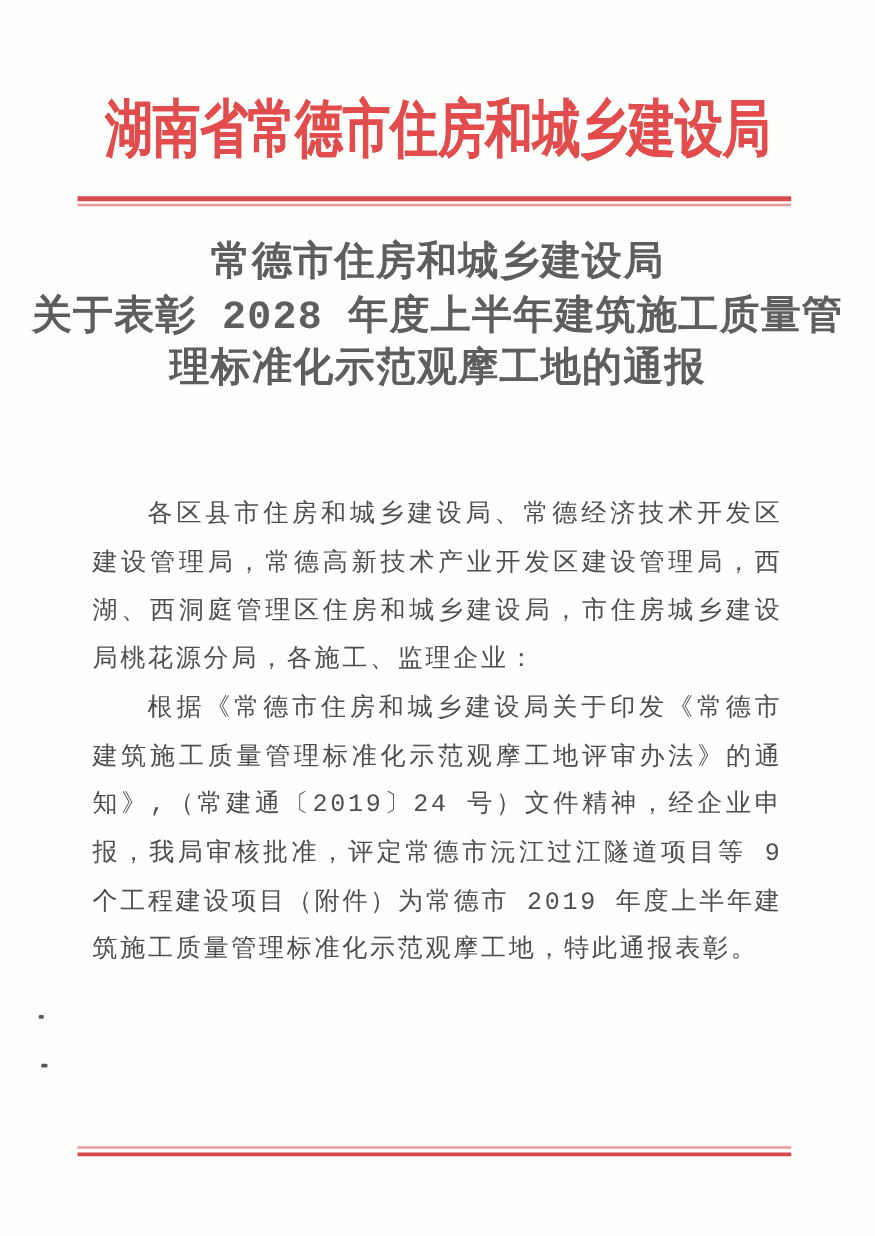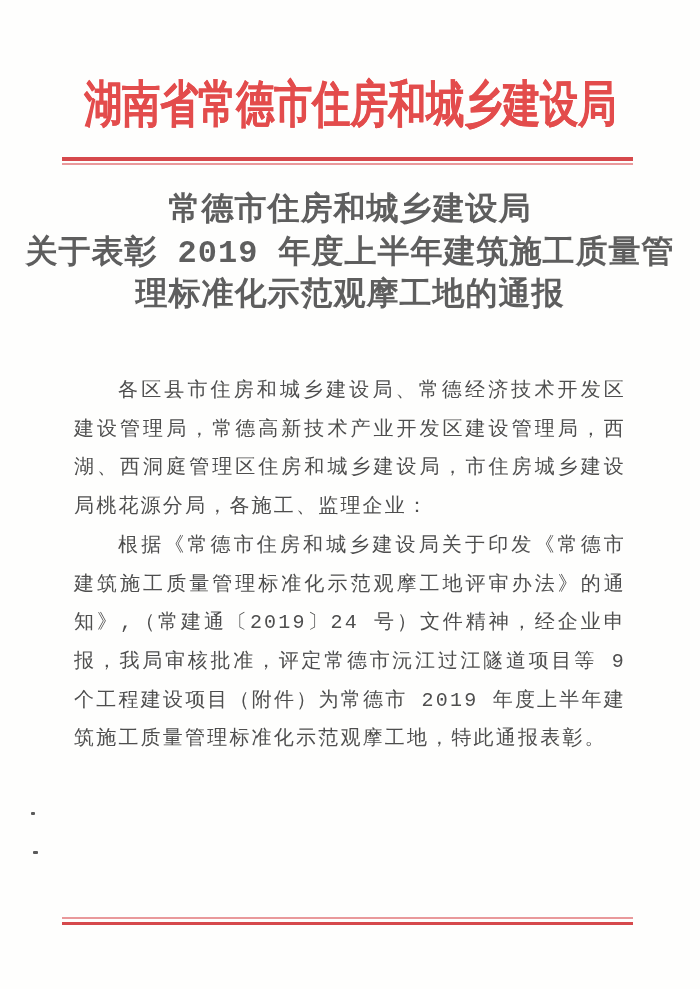--- a/index.html
+++ b/index.html
@@ -63,21 +63,21 @@
     font-size: 32px;
     font-weight: bold;
     color: #5e5e5e;
     line-height: 42.7px;
     letter-spacing: 1px;
   }
 
   
   .body-text {
     position: absolute;
-    top: 372px;
+    top: 394px;
     left: 74px;
     width: 552px;
     font-size: 20px;
     line-height: 38.7px;
     letter-spacing: 2.2px;
     color: #4e4e4e;
     text-align: justify;
   }
   .body-text p {
     margin: 0;
@@ -101,21 +101,21 @@
 
   <div class="letterhead">湖南省常德市住房和城乡建设局</div>
 
   <div class="rule rule-top">
     <div class="thick"></div>
     <div class="thin"></div>
   </div>
 
   <div class="doc-title">
     <div>常德市住房和城乡建设局</div>
-    <div>关于表彰 2019 年度上半年建筑施工质量管</div>
+    <div>关于表彰 2028 年度上半年建筑施工质量管</div>
     <div>理标准化示范观摩工地的通报</div>
   </div>
 
   <div class="body-text">
     <p>各区县市住房和城乡建设局、常德经济技术开发区建设管理局，常德高新技术产业开发区建设管理局，西湖、西洞庭管理区住房和城乡建设局，市住房城乡建设局桃花源分局，各施工、监理企业：</p>
     <p>根据《常德市住房和城乡建设局关于印发《常德市建筑施工质量管理标准化示范观摩工地评审办法》的通知》,（常建通〔2019〕24 号）文件精神，经企业申报，我局审核批准，评定常德市沅江过江隧道项目等 9 个工程建设项目（附件）为常德市 2019 年度上半年建筑施工质量管理标准化示范观摩工地，特此通报表彰。</p>
   </div>
 
   <div class="rule rule-bottom">
     <div class="thin"></div>

